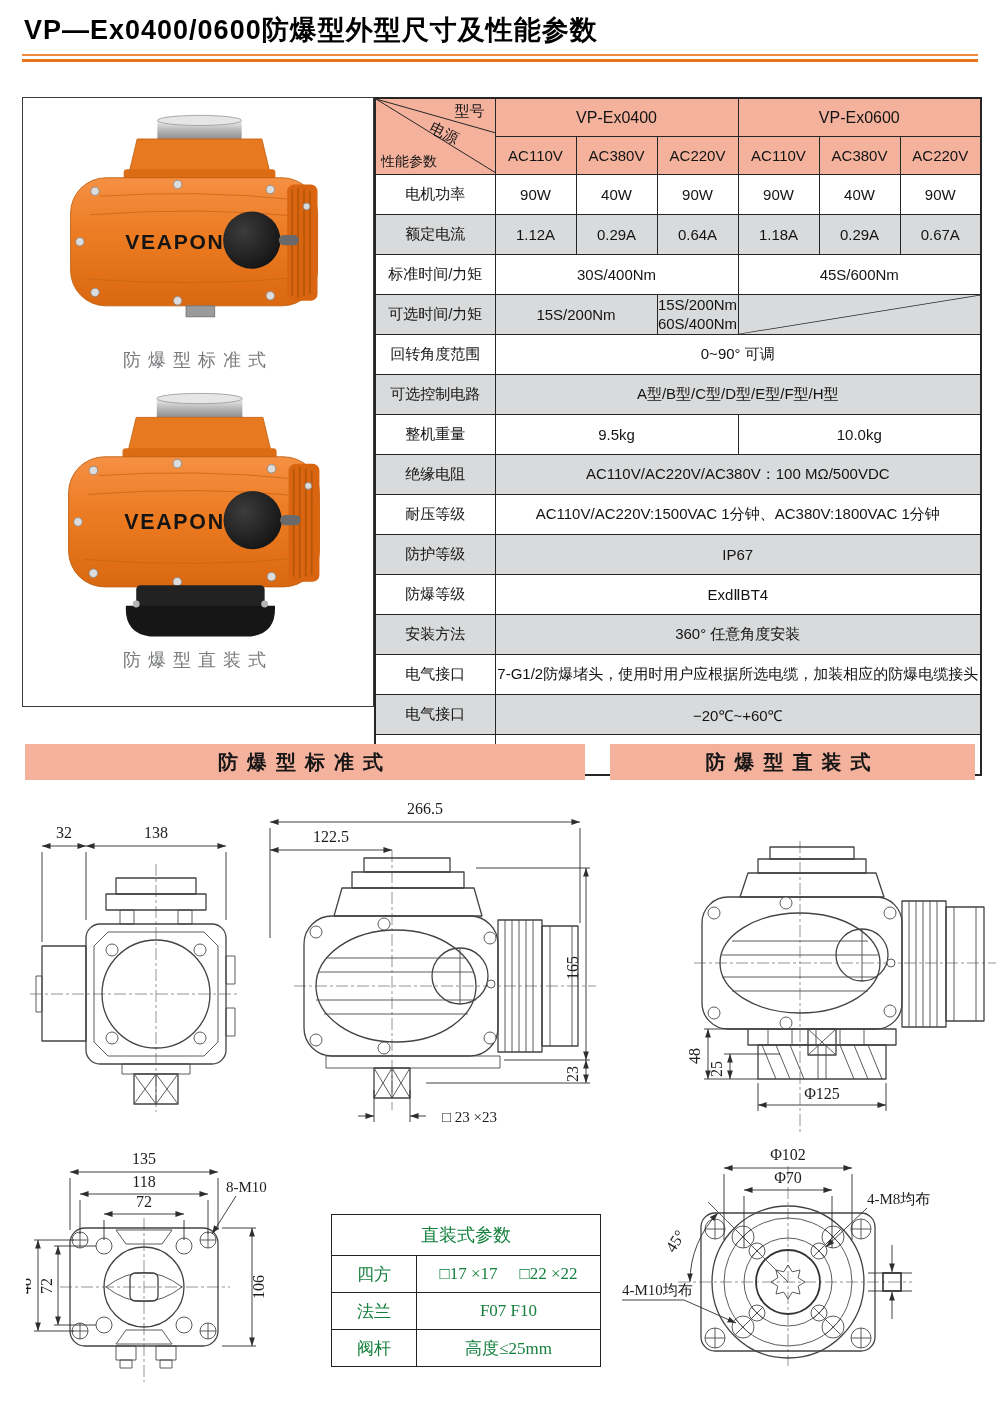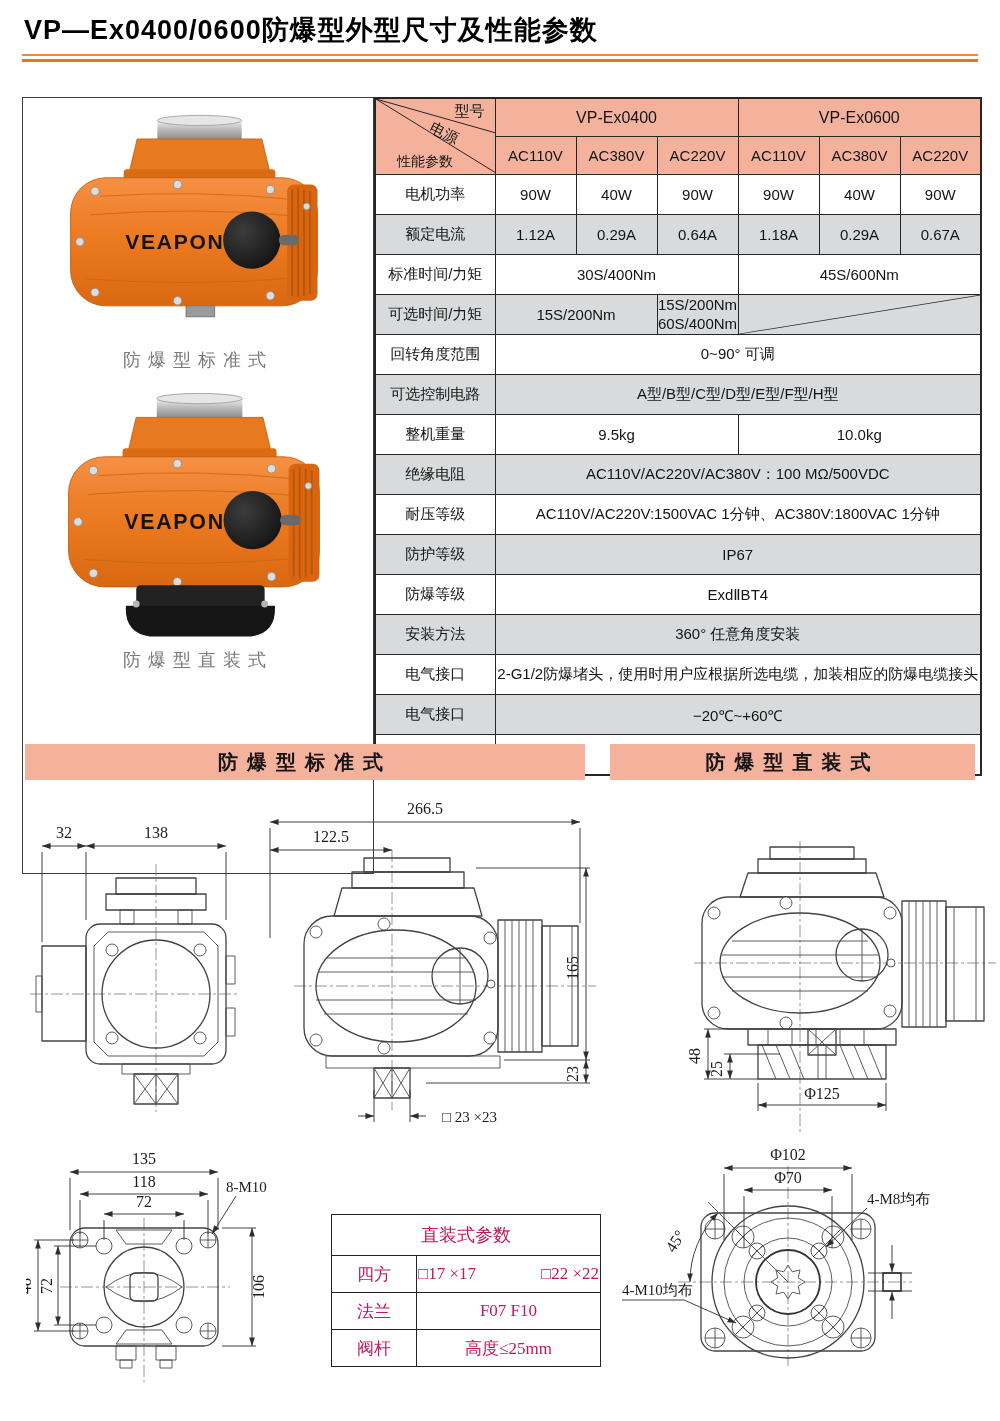--- a/index.html
+++ b/index.html
@@ -6,37 +6,37 @@
   .page{position:relative;width:1000px;height:1421px;background:#fff;overflow:hidden;
         font-family:"Liberation Sans",sans-serif;color:#1a1a1a;}
   .abs{position:absolute;}
 
   
   .title{left:24px;top:12px;width:950px;font-size:27px;font-weight:700;color:#000000;letter-spacing:1px;}
   .rule-thin{left:22px;top:54px;width:956px;height:2px;background:#f08a3c;}
   .rule-thick{left:22px;top:59px;width:956px;height:3px;background:#e9761f;}
 
   
-  .photo-panel{left:22px;top:97px;width:352px;height:777px;border:1.5px solid #3c3c3c;background:#fff;box-sizing:border-box;}
+  .photo-panel{left:22px;top:97px;width:352px;height:610px;border:1.5px solid #3c3c3c;background:#fff;box-sizing:border-box;}
   .photo-fig{position:absolute;left:6px;width:336px;}
   .caption{position:absolute;left:0;width:100%;text-align:center;color:#797b7e;font-size:18px;letter-spacing:7px;font-weight:500;}
 
   
   .spec-wrap{left:374px;top:97px;}
   table.spec{border-collapse:collapse;table-layout:fixed;width:604px;border:2px solid #262626;}
   .spec th,.spec td{border:1px solid #262626;text-align:center;vertical-align:middle;padding:0;font-weight:400;font-size:15px;color:#141414;overflow:hidden;}
   .spec thead th{background:#f4b29d;height:37px;}
   .spec thead .model{font-size:16px;}
   .spec tbody tr{height:40px;background:#fff;}
   .spec tbody tr.g{background:#d9dadb;padding-left:14px;}
   .corner{position:relative;padding:0;}
   .corner svg{position:absolute;inset:0;}
   .corner .c-model{position:absolute;right:10px;top:3px;font-size:15px;}
   .corner .c-power{position:absolute;left:53px;top:25px;font-size:15px;transform:rotate(27deg);}
-  .corner .c-param{position:absolute;left:5px;bottom:3px;font-size:14px;margin-left:16px;}
+  .corner .c-param{position:absolute;left:5px;bottom:3px;font-size:14px;}
   .al{text-align:left;padding-left:18px;}
   .small-cell{font-size:11.5px;line-height:1.25;text-align:left;padding-left:4px;}
   .diag{position:relative;padding:0;}
   .diag svg{position:absolute;inset:0;width:100%;height:100%;}
   .pair{display:flex;justify-content:center;gap:44px;}
 
   
   .banner{height:36px;background:#f4b29d;display:flex;align-items:center;justify-content:center;
           font-size:20px;font-weight:700;letter-spacing:9px;color:#161616;}
   .banner-std{left:25px;top:744px;width:560px;}
@@ -46,25 +46,25 @@
   .ol{fill:none;stroke:#434343;stroke-width:1.3;stroke-linejoin:round;}
   .o2{fill:none;stroke:#4a4a4a;stroke-width:0.9;stroke-linejoin:round;}
   .cl{stroke:#7a7a7a;stroke-width:0.8;stroke-dasharray:12 3 3 3;fill:none;}
   .dim{stroke:#2e2e2e;stroke-width:0.9;fill:none;}
   .dm{font-family:"Liberation Serif",serif;font-size:16px;fill:#1d1d1d;text-anchor:middle;}
   .dms{font-family:"Liberation Serif",serif;font-size:15px;fill:#1d1d1d;}
   .scr{fill:#fff;stroke:#4a4a4a;stroke-width:0.9;}
 
   
   .dtable{left:331px;top:1214px;width:270px;border-collapse:collapse;font-family:"Liberation Serif",serif;}
-  .dtable td,.dtable th{border:1.5px solid #222;text-align:center;font-weight:400;font-size:17px;color:#be185d;}
+  .dtable td,.dtable th{border:1.5px solid #222;text-align:center;font-weight:400;font-size:17px;color:#15803d;}
   .dtable th{height:38px;font-size:18px;}
   .dtable td{height:34px;}
   .dtable .dl{width:82px;}
-  .dpair{display:flex;justify-content:space-between;gap:22px;}
+  .dpair{display:flex;justify-content:center;gap:22px;}
 </style>
 </head>
 <body>
 
 <div class="page">
 
   <div class="abs title">VP—Ex0400/0600防爆型外型尺寸及性能参数</div>
   <div class="abs rule-thin"></div>
   <div class="abs rule-thick"></div>
 
@@ -261,21 +261,21 @@
         <tr>
           <td>防爆等级</td>
           <td colspan="6">ExdⅡBT4</td>
         </tr>
         <tr class="g">
           <td>安装方法</td>
           <td colspan="6">360° 任意角度安装</td>
         </tr>
         <tr>
           <td>电气接口</td>
-          <td colspan="6">2-G1/2防爆堵头，使用时用户应根据所选电缆，加装相应的防爆电缆接头</td>
+          <td colspan="6">7-G1/2防爆堵头，使用时用户应根据所选电缆，加装相应的防爆电缆接头</td>
         </tr>
         <tr class="g">
           <td>电气接口</td>
           <td colspan="6">−20℃~+60℃</td>
         </tr>
         <tr>
           <td>电机功率</td>
           <td colspan="6">
             <div class="pair">
               <span>◆过力矩保护</span>

